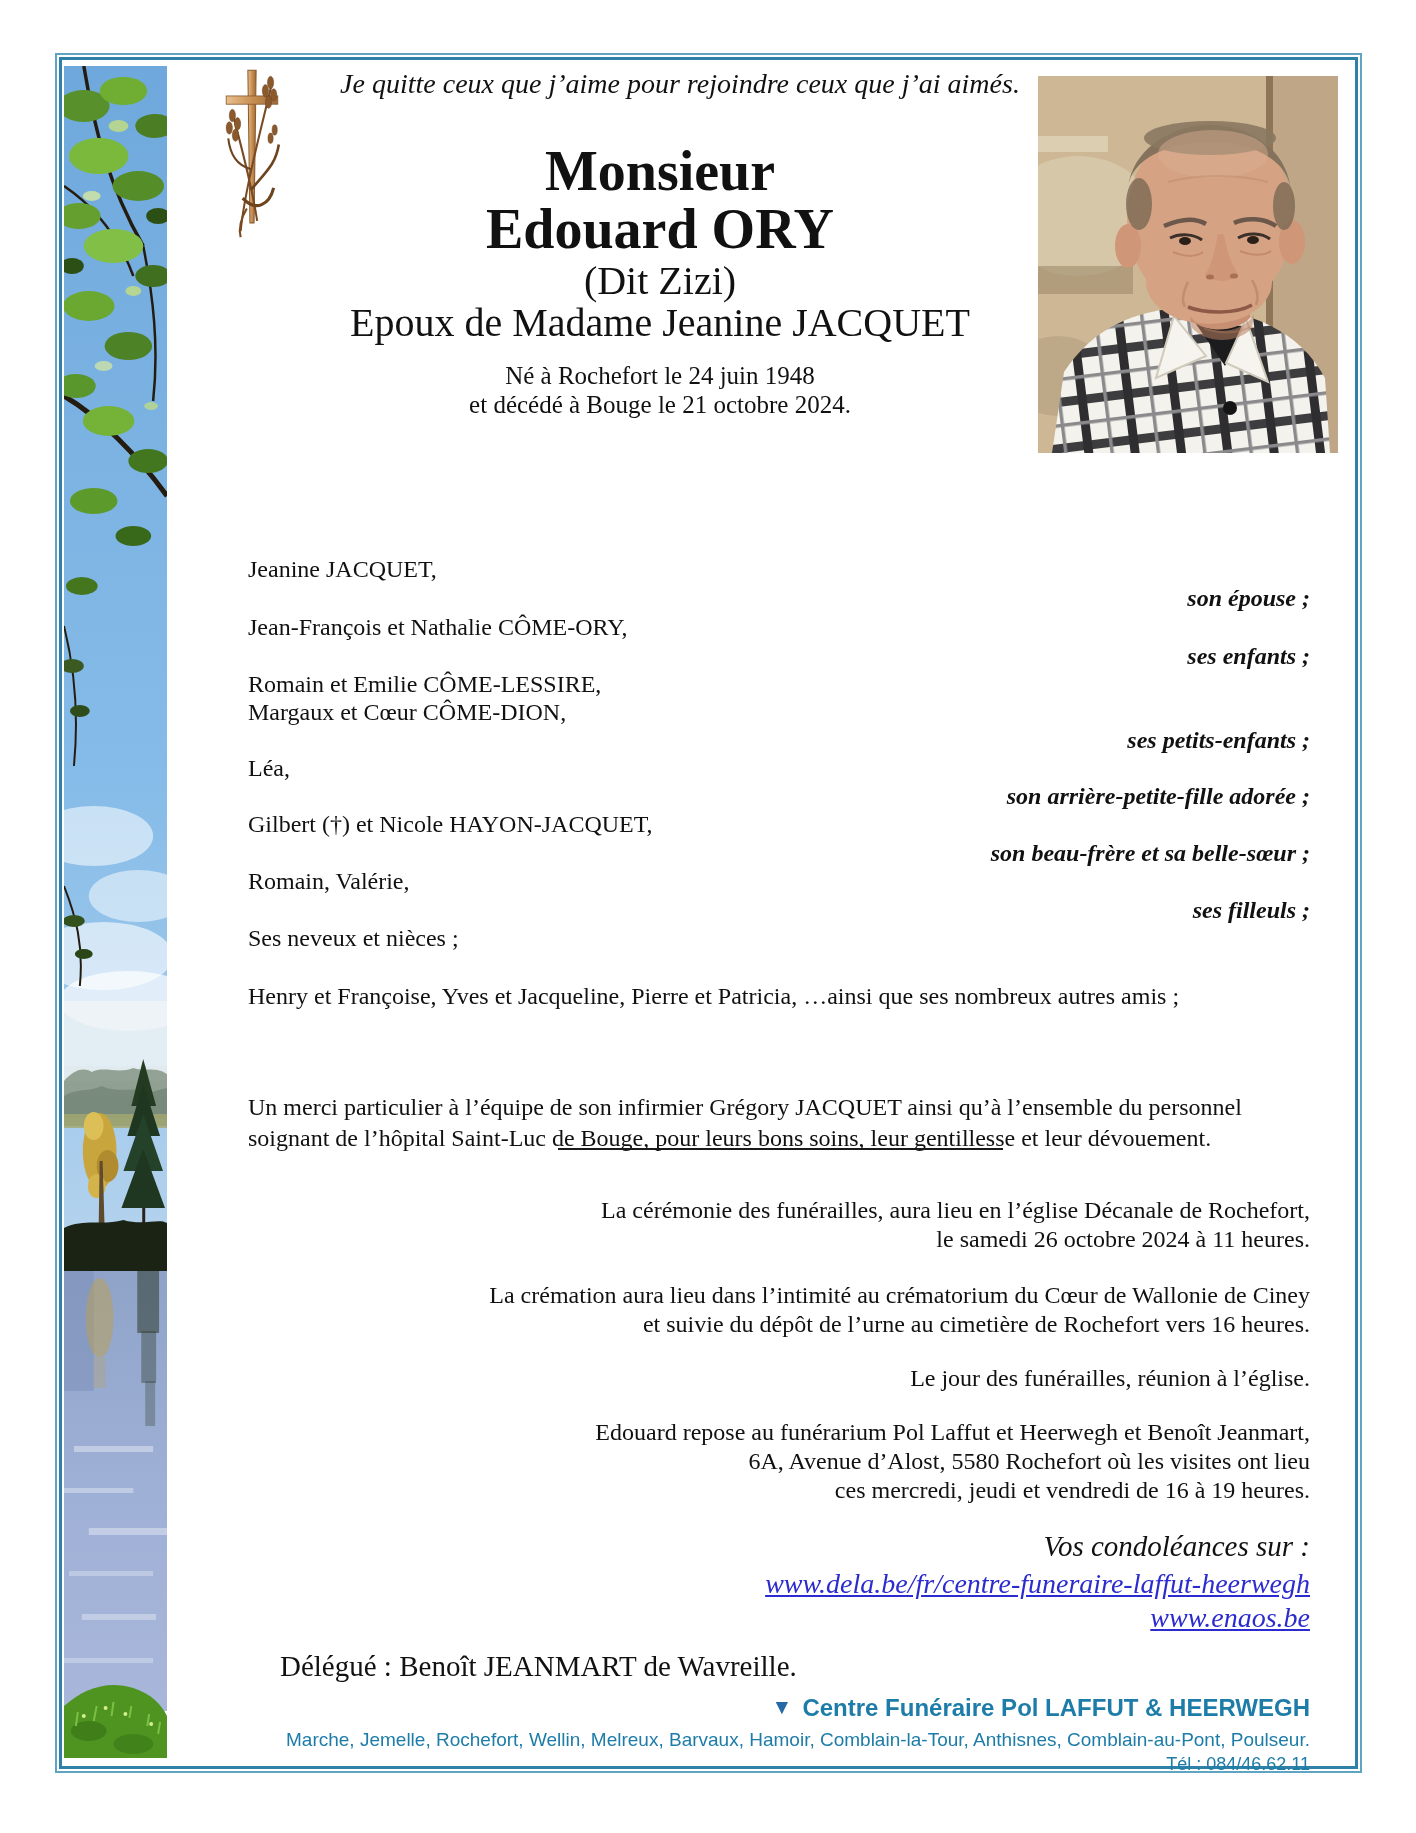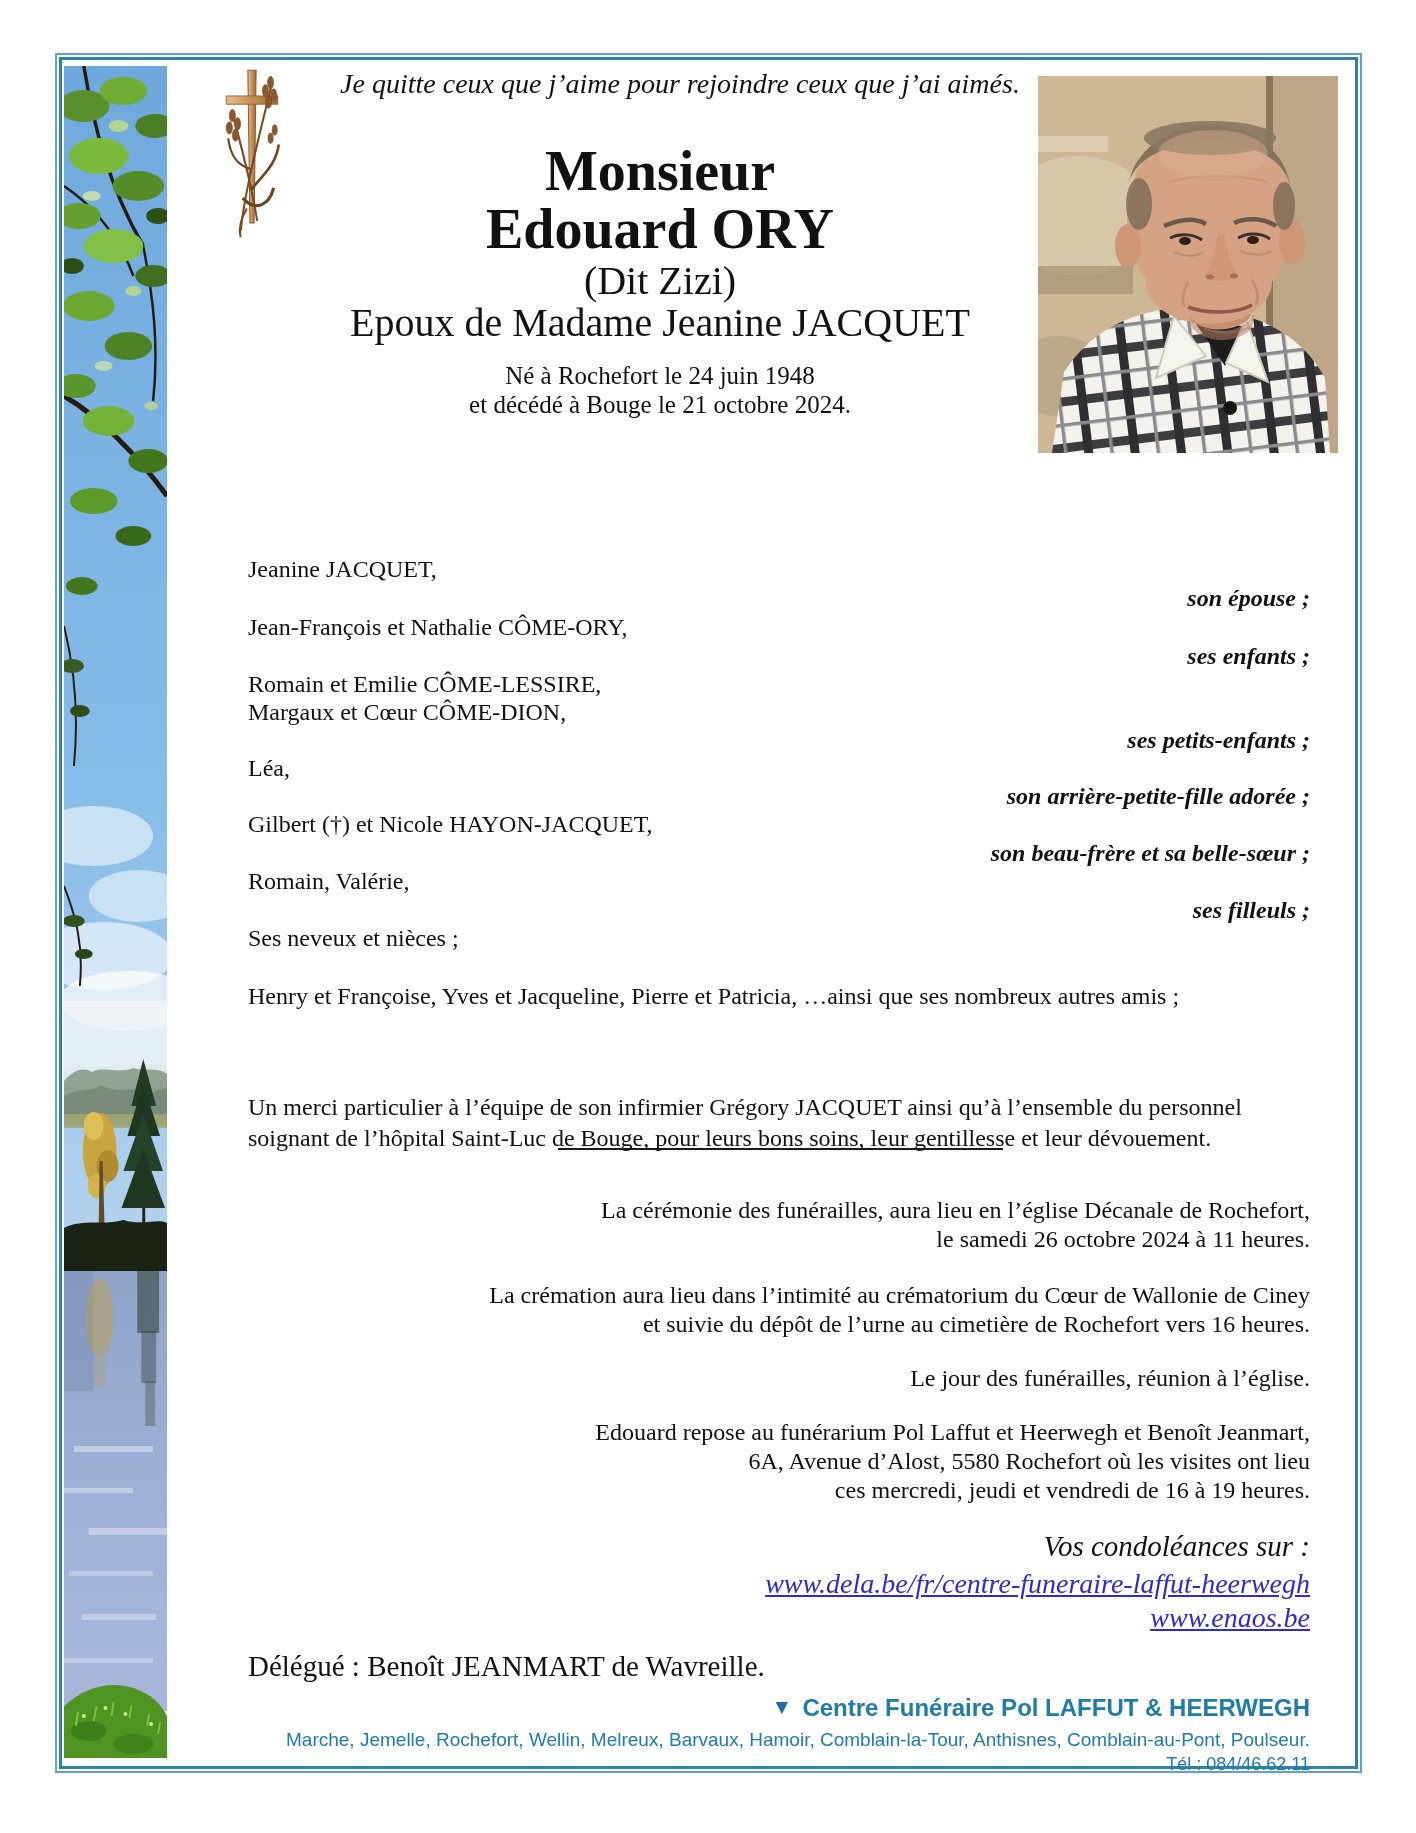--- a/index.html
+++ b/index.html
@@ -291,21 +291,21 @@
   <div class="abs col center bold" style="top:1476px;">ces mercredi, jeudi et vendredi de 16 à 19 heures.</div>
 
   <div class="abs col center condol" style="top:1532px;">Vos condoléances sur :</div>
   <div class="abs col center linkline" style="top:1569px;">
     <a href="#">www.dela.be/fr/centre-funeraire-laffut-heerwegh</a>
   </div>
   <div class="abs col center linkline" style="top:1603px;">
     <a href="#">www.enaos.be</a>
   </div>
 
-  <div class="abs col delegate" style="top:1652px;">Délégué : Benoît JEANMART de Wavreille.</div>
+  <div class="abs col delegate" style="top:1652px;margin-left:32px;">Délégué : Benoît JEANMART de Wavreille.</div>
 
   <div class="abs col center footer f-logo" style="top:1692px;">
     <span class="tri">▼</span><span>Centre Funéraire Pol LAFFUT &amp; HEERWEGH</span>
   </div>
   <div class="abs col center footer f-cities" style="top:1725px;">Marche, Jemelle, Rochefort, Wellin, Melreux, Barvaux, Hamoir, Comblain-la-Tour, Anthisnes, Comblain-au-Pont, Poulseur.</div>
   <div class="abs col center footer f-tel" style="top:1750px;">Tél : 084/46.62.11</div>
 
 </div>
 
 </body></html>

